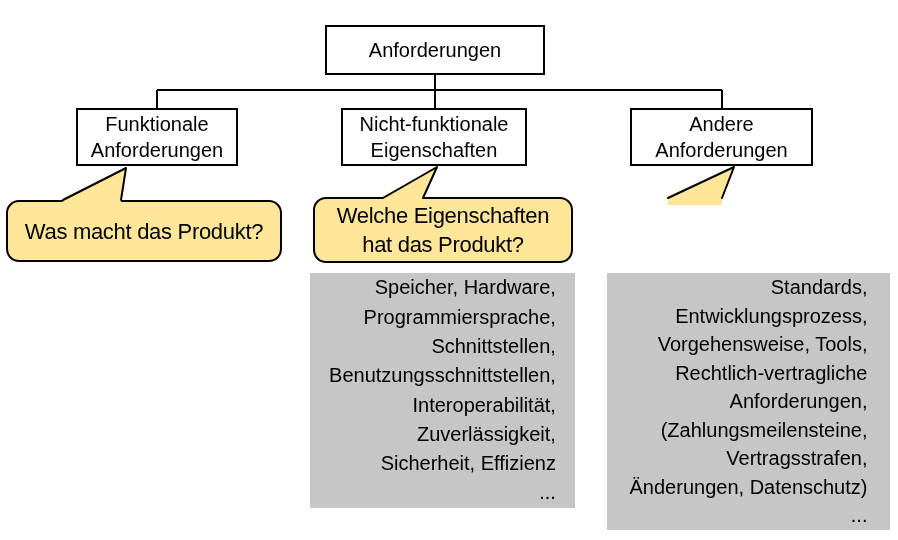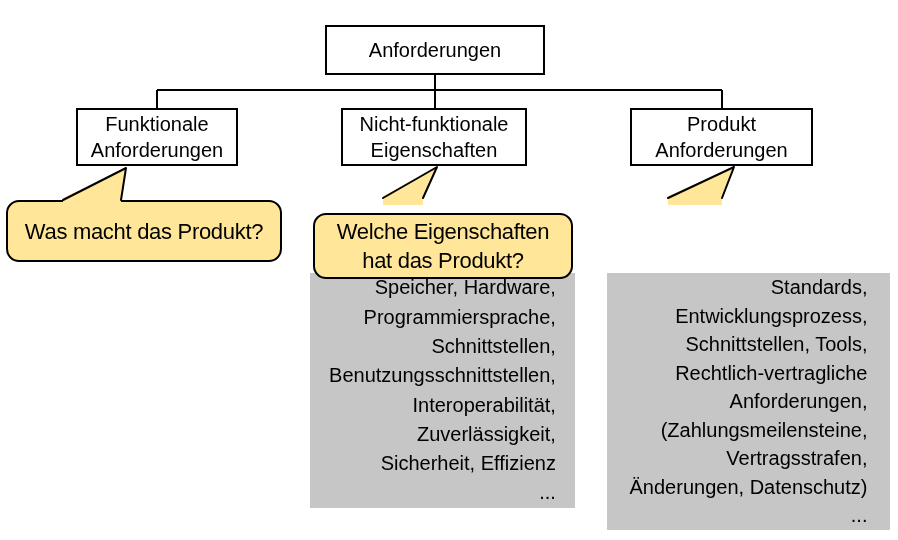--- a/index.html
+++ b/index.html
@@ -55,21 +55,21 @@
     text-align: center;
     white-space: pre-line;
     font-size: 22px;
     line-height: 29px;
     letter-spacing: -0.3px;
     z-index: 2;
     box-sizing: border-box;
     padding: 0 2px;
   }
   .bubble-funktionale       { left: 6px;   top: 200px; width: 276px; height: 62px; }
-  .bubble-nicht-funktionale { left: 313px; top: 213px; width: 260px; height: 66px; }
+  .bubble-nicht-funktionale { left: 313px; top: 197px; width: 260px; height: 66px; }
   .bubble-andere            { left: 608px; top: 197px; width: 280px; height: 66px; }
 
   .tail-fill   { fill: var(--bubble_fill, #FFE699); stroke: none; }
   .tail-stroke { fill: none; stroke: var(--line_color, #000000); stroke-width: 2; stroke-linecap: round; stroke-linejoin: round; }
   .conn-line   { stroke: var(--line_color, #000000); stroke-width: 2; }
 
   .details {
     position: absolute;
     background: var(--details_fill, #C6C6C6);
     display: flex;
@@ -104,21 +104,21 @@
     <span>Funktionale
 Anforderungen</span>
   </div>
 
   <div class="node node-child node-nicht-funktionale">
     <span>Nicht-funktionale
 Eigenschaften</span>
   </div>
 
   <div class="node node-child node-andere">
-    <span>Produkt
+    <span>Andere
 Anforderungen</span>
   </div>
 
   <div class="bubble bubble-funktionale">
     <span>Was macht das Produkt?</span>
   </div>
 
   <div class="bubble bubble-nicht-funktionale">
     <span>Welche Eigenschaften
 hat das Produkt?</span>
@@ -147,21 +147,21 @@
 Benutzungsschnittstellen,
 Interoperabilität,
 Zuverlässigkeit,
 Sicherheit, Effizienz
 ...</span>
   </div>
 
   <div class="details details-andere">
     <span>Standards,
 Entwicklungsprozess,
-Schnittstellen, Tools,
+Vorgehensweise, Tools,
 Rechtlich-vertragliche
 Anforderungen,
 (Zahlungsmeilensteine,
 Vertragsstrafen,
 Änderungen, Datenschutz)
 ...</span>
   </div>
 
 </div>
 

